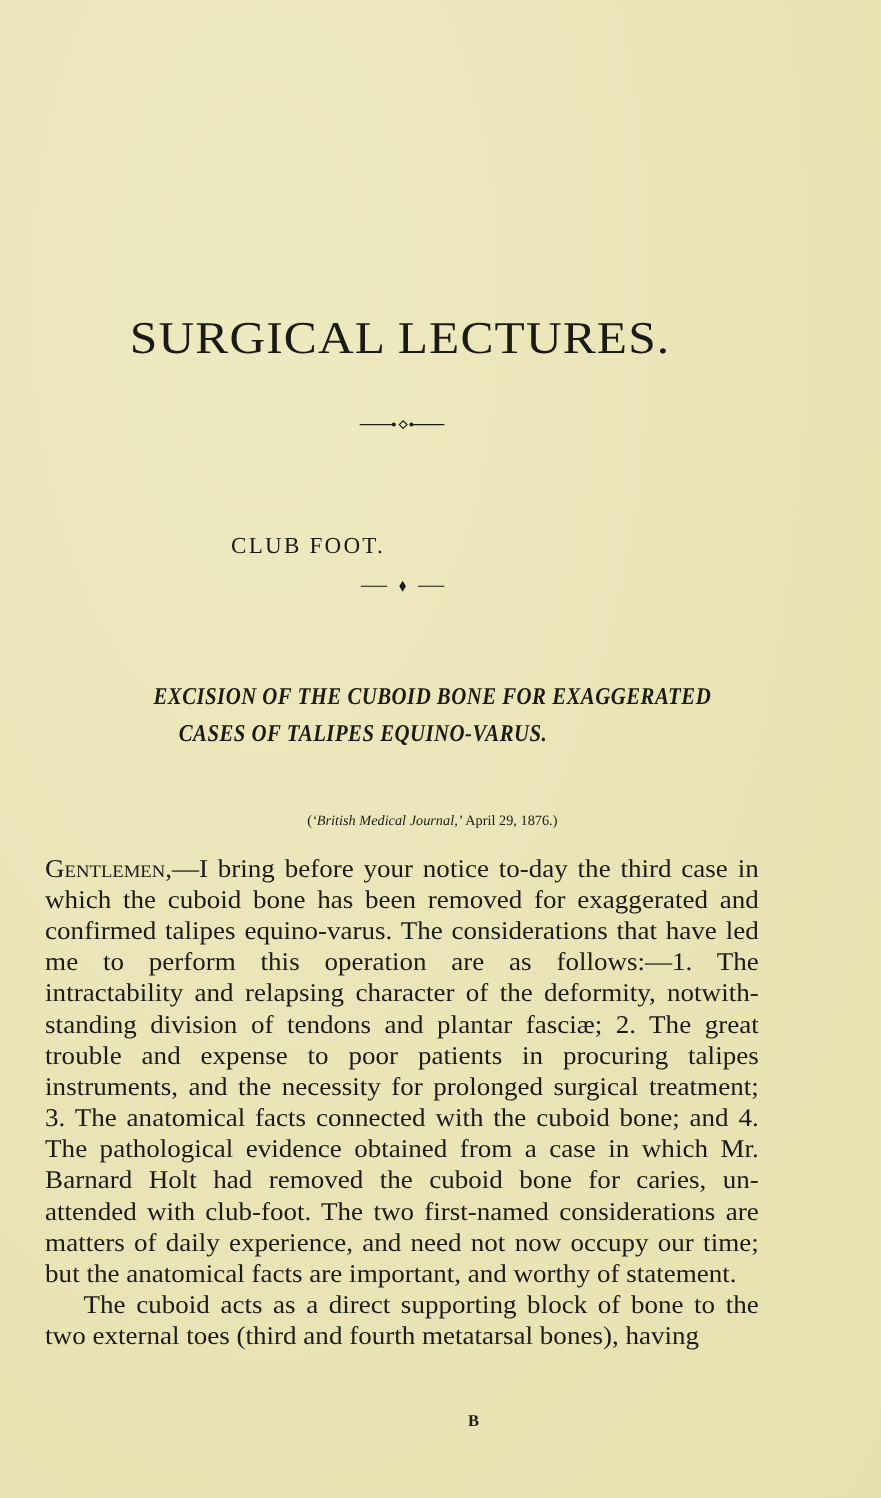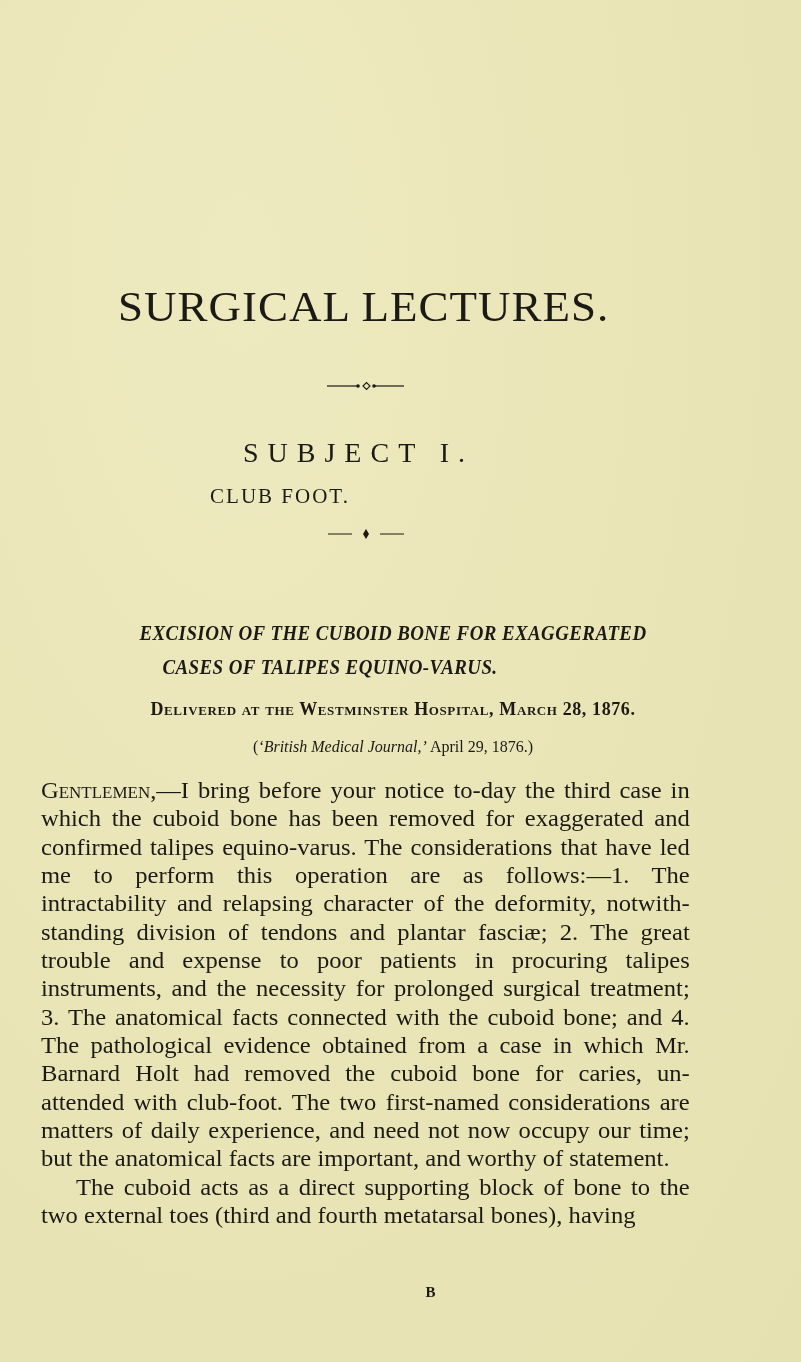--- a/index.html
+++ b/index.html
@@ -20,21 +20,21 @@
     transform: scaleY(0.92); transform-origin: left top;
   }
   .orn1 { top: 379px; height: 14px; }
   .orn2 { top: 526px; height: 12px; }
   .subject { top: 437px; left: 243px; width: auto; font-size: 28px; letter-spacing: 9px; }
   .club { top: 484px; font-size: 21px; letter-spacing: 2px; left: 0; width: 560px; }
   .lecture { top: 577px; font-size: 24px; letter-spacing: 6px; left: 0; width: 780px; }
   .excision { top: 620px; left: 0; width: 786px; font-size: 22px; font-style: italic; font-weight: bold; letter-spacing: 0.5px; transform: scaleX(0.86); transform-origin: center; }
   .cases { top: 654px; left: 0; width: 660px; font-size: 22px; font-style: italic; font-weight: bold; letter-spacing: 0.5px; transform: scaleX(0.86); transform-origin: center; }
   .delivered { top: 699px; left: 0; width: 786px; font-size: 18px; font-weight: bold; font-variant: small-caps; letter-spacing: 0.6px; }
-  .citation { top: 738px; left: 0; width: 786px; font-size: 16px; }
+  .citation { top: 738px; left: 0; width: 786px; font-size: 13px; }
   .citation i { font-style: italic; }
   .body-text {
     position: absolute; left: 41px; top: 776px; width: 612px;
     font-size: 23.2px; line-height: 28.35px;
     text-align: justify;
     transform: scaleX(1.06); transform-origin: left top;
   }
   .body-text p { margin: 0; }
   .body-text p.indent { text-indent: 33px; }
   .sc { font-variant: small-caps; }
@@ -50,34 +50,32 @@
   <div class="center orn1">
     <svg width="801" height="14" viewBox="0 0 801 14">
       <line x1="327" y1="7" x2="357" y2="7" stroke="#1b1a14" stroke-width="1.2"></line>
       <circle cx="358" cy="7" r="1.8" fill="#1b1a14"></circle>
       <path d="M363 7 L366.5 3.5 L370 7 L366.5 10.5 Z" fill="none" stroke="#1b1a14" stroke-width="1.1"></path>
       <circle cx="374" cy="7" r="1.8" fill="#1b1a14"></circle>
       <line x1="375" y1="7" x2="404" y2="7" stroke="#1b1a14" stroke-width="1.2"></line>
     </svg>
   </div>
 
-  <div class="center subject">SUBJECT I.</div>
   <div class="center club">CLUB FOOT.</div>
 
   <div class="center orn2">
     <svg width="801" height="12" viewBox="0 0 801 12">
       <line x1="328" y1="6" x2="352" y2="6" stroke="#1b1a14" stroke-width="1"></line>
       <path d="M366 1 L369 6 L366 11 L363 6 Z" fill="#1b1a14"></path>
       <line x1="380" y1="6" x2="404" y2="6" stroke="#1b1a14" stroke-width="1"></line>
     </svg>
   </div>
 
   <div class="center excision">EXCISION OF THE CUBOID BONE FOR EXAGGERATED</div>
   <div class="center cases">CASES OF TALIPES EQUINO-VARUS.</div>
-  <div class="center delivered">Delivered at the Westminster Hospital, March 28, 1876.</div>
   <div class="center citation">
     <span>(</span><i>‘British Medical Journal,’</i><span> April 29, 1876.)</span>
   </div>
 
   <div class="body-text">
     <p><span class="sc">Gentlemen,</span><span>—I bring before your notice to-day the third case in which the cuboid bone has been removed for exaggerated and confirmed talipes equino-varus. The considerations that have led me to perform this operation are as follows:—1. The intractability and relapsing character of the deformity, notwith-standing division of tendons and plantar fasciæ; 2. The great trouble and expense to poor patients in procuring talipes instruments, and the necessity for prolonged surgical treatment; 3. The anatomical facts connected with the cuboid bone; and 4. The pathological evidence obtained from a case in which Mr. Barnard Holt had removed the cuboid bone for caries, un-attended with club-foot. The two first-named considerations are matters of daily experience, and need not now occupy our time; but the anatomical facts are important, and worthy of statement.</span></p>
     <p class="indent">The cuboid acts as a direct supporting block of bone to the two external toes (third and fourth metatarsal bones), having</p>
   </div>
 
   <div class="sig">B</div>

